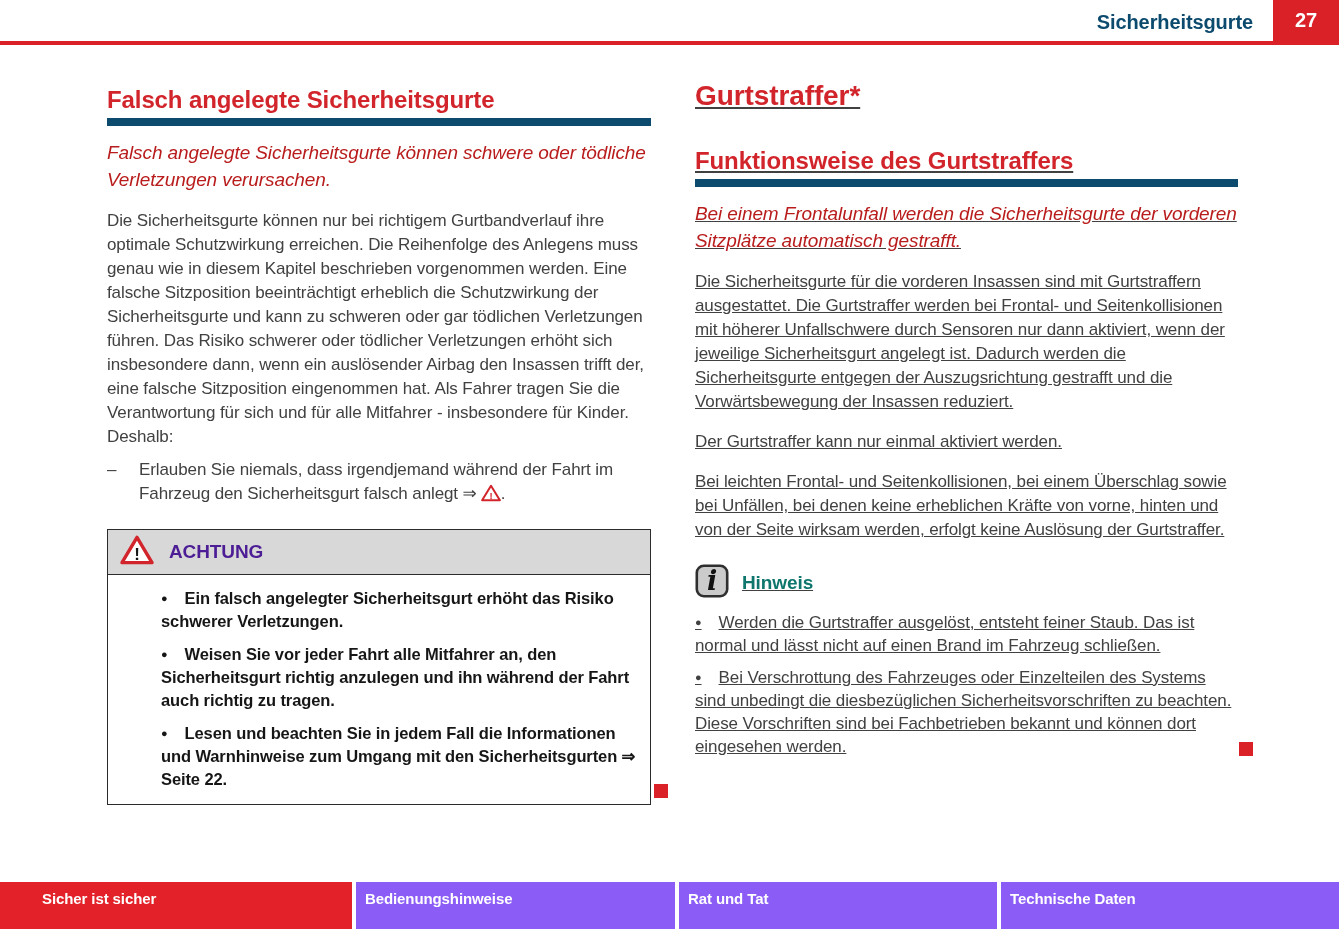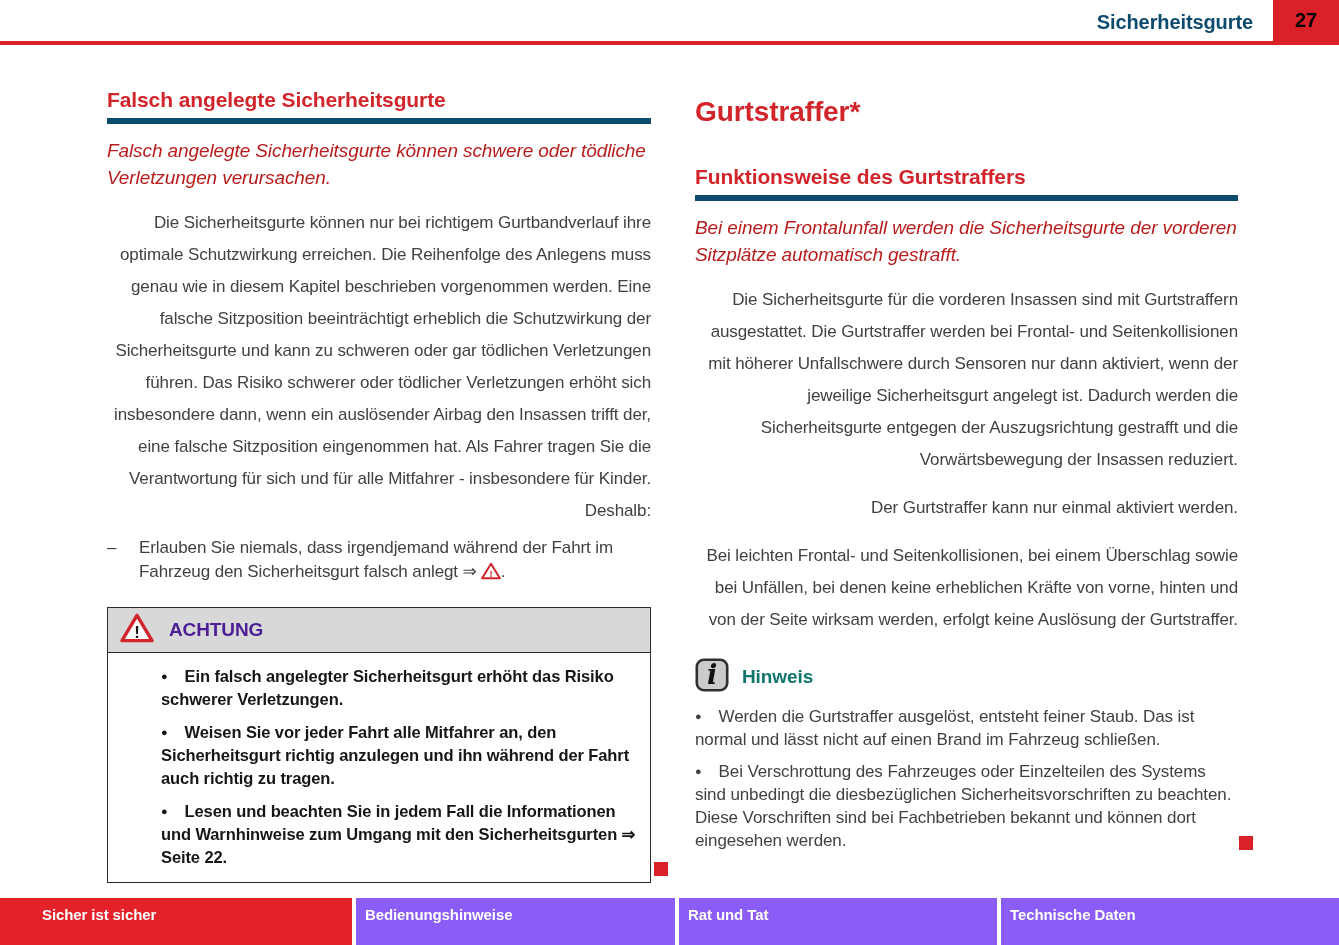--- a/index.html
+++ b/index.html
@@ -9,45 +9,45 @@
     font-family:"Liberation Sans", sans-serif; letter-spacing:-0.1px;
   }
 
   
   .hdr-title {
     position:absolute; top:11px; right:86px;
     font-size:20px; font-weight:bold; color:#0c4a6e;
   }
   .page-badge {
     position:absolute; top:0; right:0; width:66px; height:41px;
-    background:#da2128; color:#000000; font-size:20px; font-weight:bold;
+    background:#da2128; color:#ffffff; font-size:20px; font-weight:bold;
     display:flex; align-items:center; justify-content:center;
   }
   .hdr-rule {
     position:absolute; top:41px; left:0; width:100%; height:4px; background:#da2128;
   }
 
   
   .col { position:absolute; color:#414141; }
   .col-left  { left:107px; top:88px;  width:544px; }
-  .col-right { left:695px; top:96px;  width:543px; }
+  .col-right { left:695px; top:80px;  width:543px;text-decoration:underline; }
 
   h2.sec {
-    font-size:21px; font-weight:bold; color:#d2242b;
-    padding-bottom:7px; border-bottom:6px solid #0c4a6e; line-height:23px;
+    font-size:24px; font-weight:bold; color:#d2242b;
+    padding-bottom:7px; border-bottom:8px solid #0c4a6e; line-height:23px;
   }
   h1.big {
     font-size:28px; font-weight:bold; color:#d2242b; line-height:32px;
   }
   .lead {
     font-style:italic; font-size:19px; line-height:27px; color:#b91c1c; margin-top:13px;
   }
   .body-p {
-    font-size:17px; line-height:32px; color:#414141; margin-top:16px;
-    hyphens:auto;text-align:right; -webkit-hyphens:auto;
+    font-size:17px; line-height:24px; color:#414141; margin-top:16px;
+    hyphens:auto; -webkit-hyphens:auto;
   }
   .sub-gap { margin-top:37px; }
 
   
   .dash-item { display:flex; margin-top:9px; font-size:17px; line-height:24px; }
   .dash-item .dash { flex:0 0 32px; }
   .dash-item .txt  { flex:1; hyphens:auto; }
   .tri-inline { display:inline-block; vertical-align:-3px; margin-left:4px; }
 
   
@@ -71,21 +71,21 @@
   .note-head .ttl { font-size:19px; font-weight:bold; color:#0f766e; }
   .note-p { font-size:17px; line-height:23px; color:#414141; margin-top:9px; position:relative; hyphens:auto; }
 
   
   .endmark { position:absolute; width:14px; height:14px; background:#da2128; }
   .endmark-box { right:-17px; bottom:7px; }
   .endmark-note { right:-15px; bottom:2px; }
 
   
   .footer {
-    position:absolute; left:0; bottom:0; width:1339px; height:47px;
+    position:absolute; left:0; bottom:16px; width:1339px; height:47px;
     display:flex; gap:4px;
   }
   .ftab {
     background:#8b5cf6; color:#ffffff; font-size:15px; font-weight:bold;
     padding-top:8px; padding-left:9px;
   }
   .ftab.active { background:#e32128; padding-left:42px; }
   .ftab.w1 { flex:0 0 352px; }
   .ftab.w2 { flex:0 0 319px; }
   .ftab.w3 { flex:0 0 318px; }

